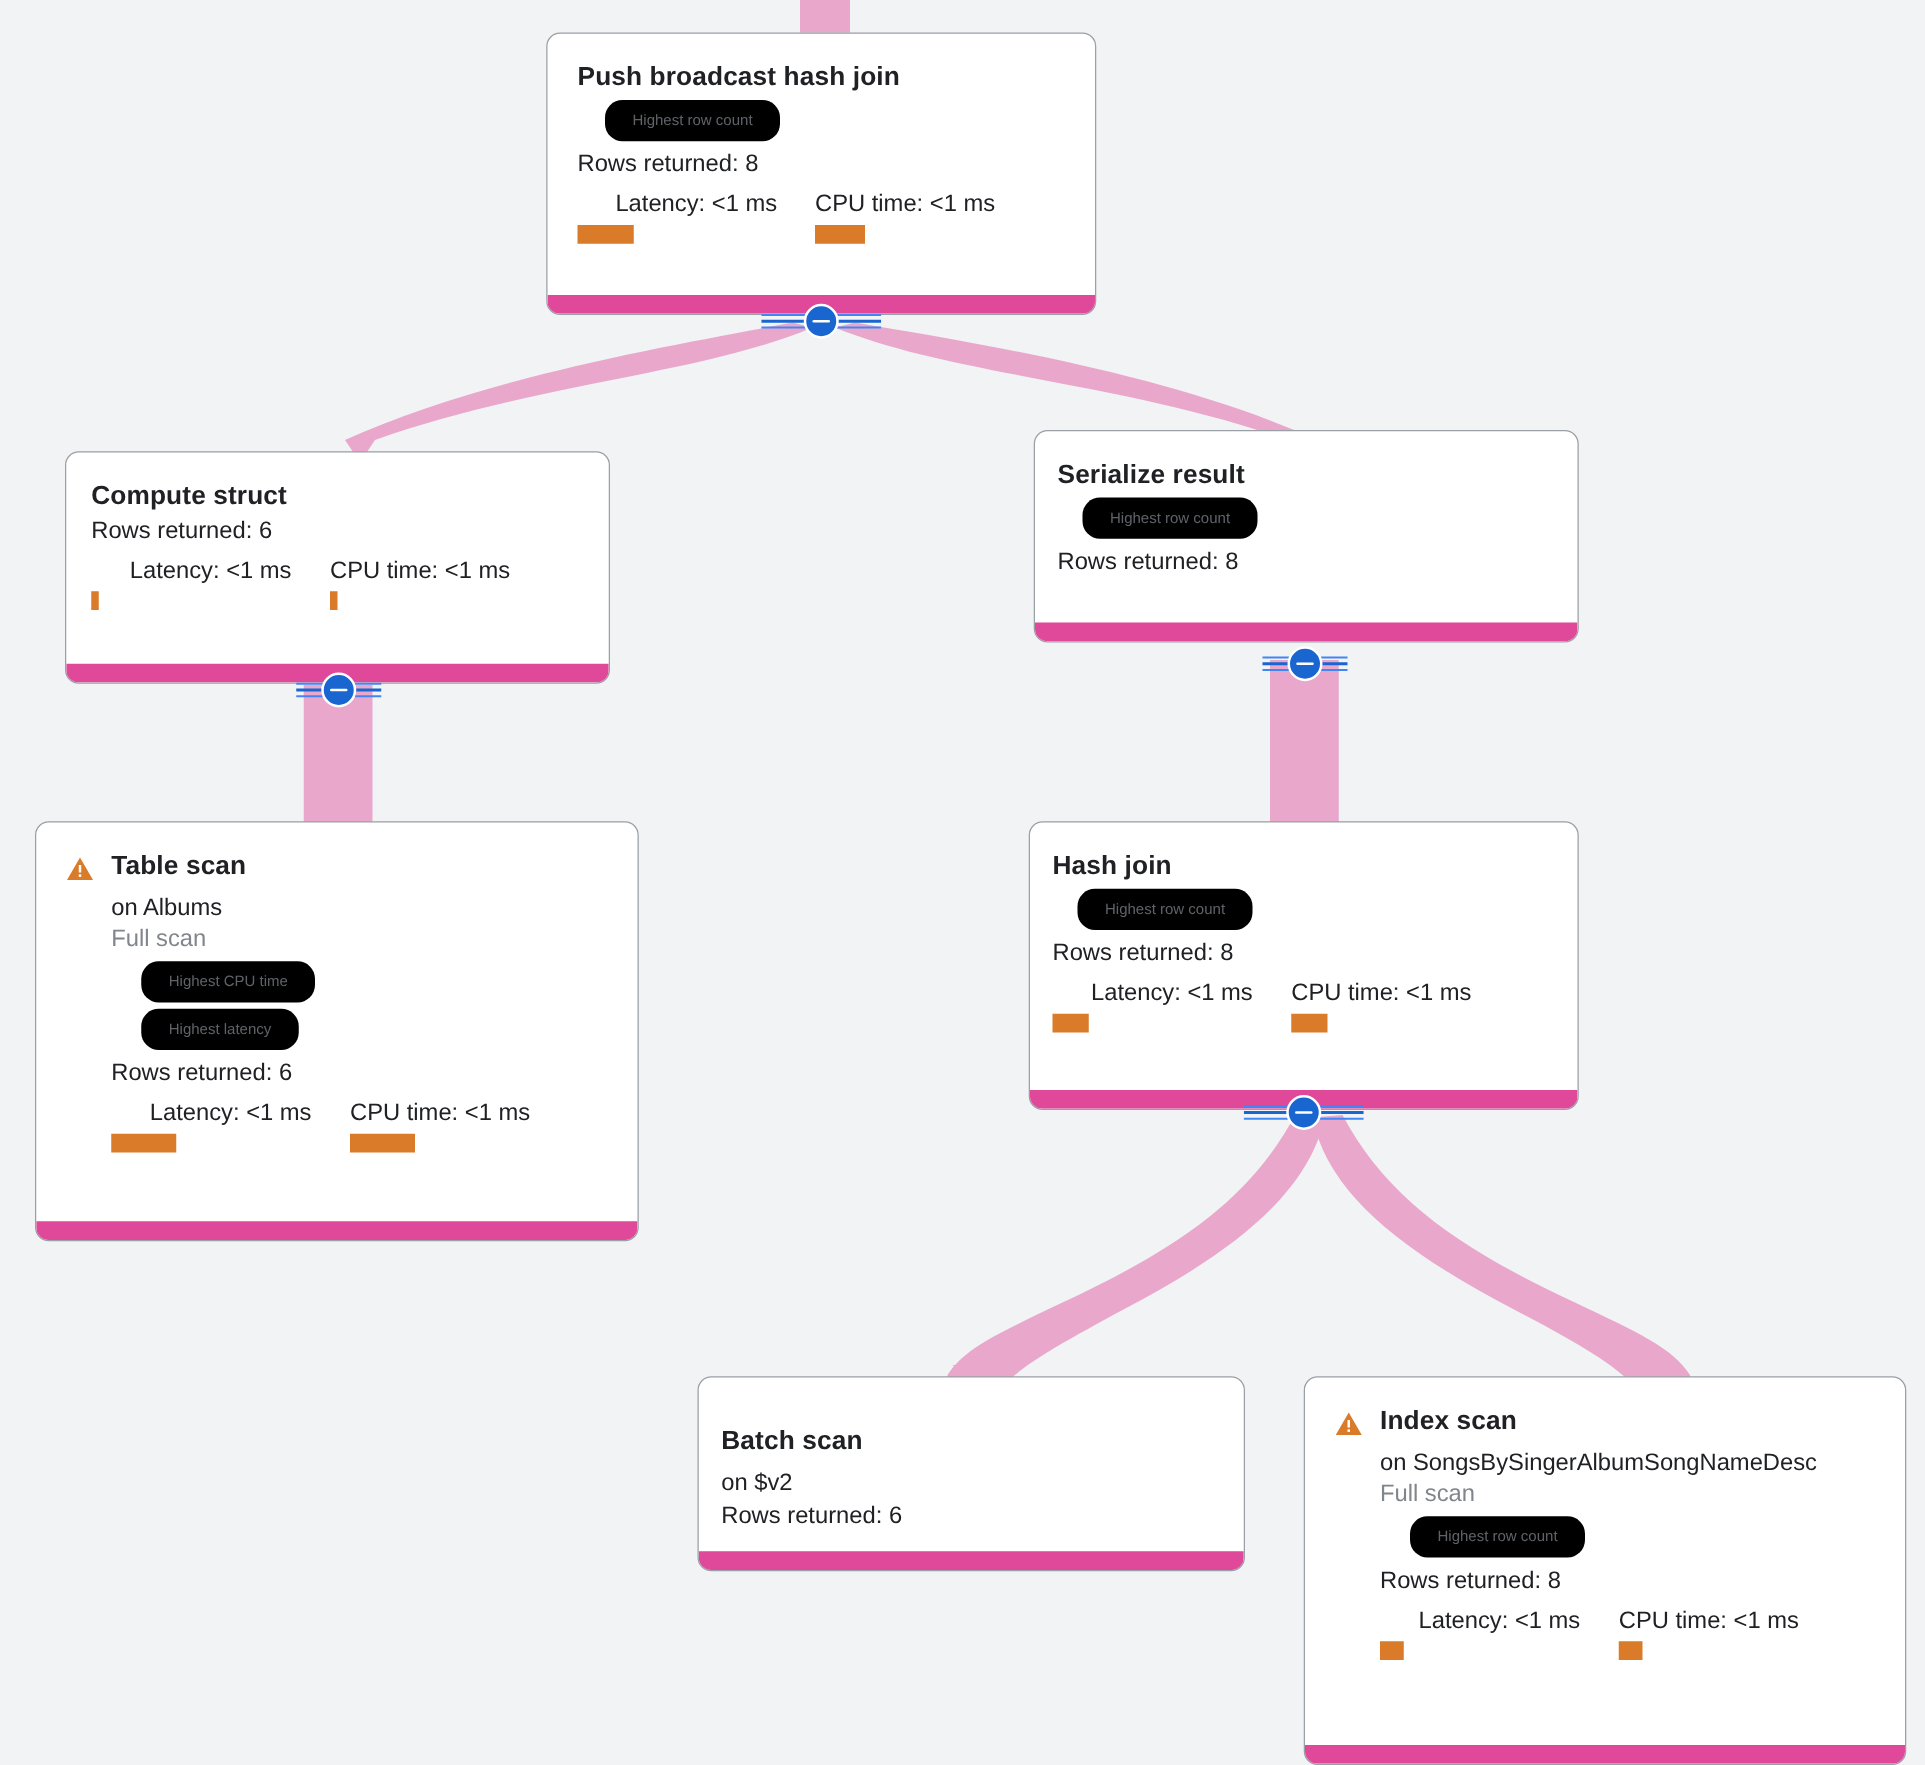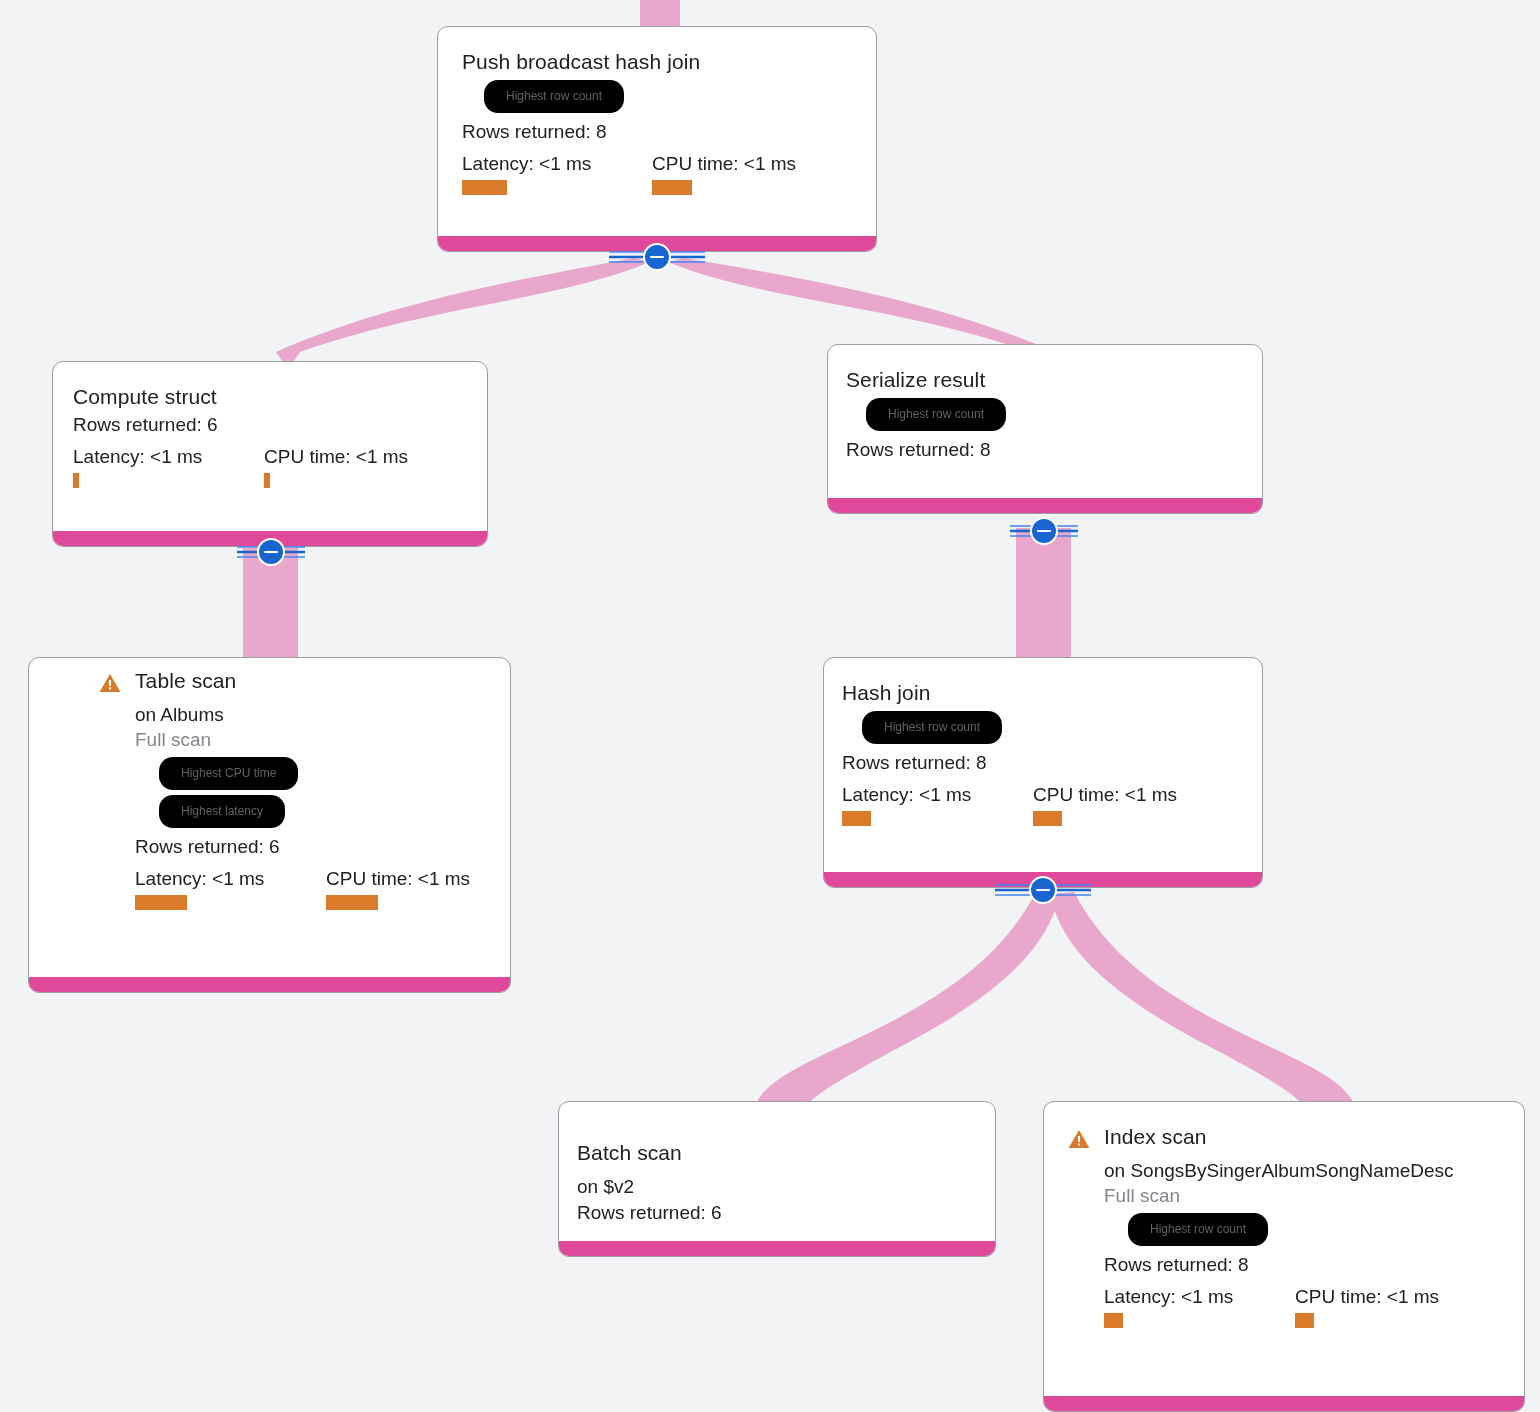--- a/index.html
+++ b/index.html
@@ -27,38 +27,38 @@
     position:absolute;left:0;right:0;bottom:0;
     height:15px;background:#E0489A;
   }
   .title-row{display:flex;align-items:flex-start;}
   .warn-icon{
     width:22px;height:20px;flex:0 0 22px;margin-top:5px;margin-right:14px;
     position:relative;
   }
   .warn-icon svg{display:block;}
   .node-title{
-    font-size:21px;color:#202124;font-weight:400;
+    font-size:21px;color:#202124;font-weight:700;
     line-height:26px;letter-spacing:0.1px;
   }
   .sub-line{font-size:19px;color:#202124;line-height:25px;}
   .sub-muted{font-size:19px;color:#80868B;line-height:25px;}
   .chip{
     display:inline-block;
     background:#000000;
     color:#5F6368;
     border-radius:14px;
     font-size:12px;
     line-height:21px;
     padding:6px 22px;
     margin:5px 0 0 0;
   }
   .chip-wrap{display:block;}
   .rows-line{font-size:19px;color:#202124;line-height:26px;margin-top:6px;}
-  .metrics{display:flex;margin-top:7px;}
+  .metrics{display:flex;margin-top:7px;text-align:center;}
   .metric{display:flex;flex-direction:column;}
   .metric-label{font-size:19px;color:#202124;line-height:24px;white-space:nowrap;}
   .metric-bar{height:15px;background:#D97B29;margin-top:4px;}
 
   .connector{
     position:absolute;
     width:96px;height:28px;
     z-index:9;
     display:flex;align-items:center;justify-content:center;
   }
@@ -217,21 +217,21 @@
         <line x1="14" y1="19" x2="82" y2="19"></line>
       </g>
       <line x1="14" y1="14" x2="82" y2="14" stroke="#1A66D0" stroke-width="2.4"></line>
     </svg>
     <div class="conn-btn">
         <span class="minus"></span>
       </div>
   </div>
 
   <div class="node" style="left:28px;top:657px;width:483px;height:336px;">
-    <div class="node-body" style="padding:10px 24px 0 24px;margin-left:46px;">
+    <div class="node-body" style="padding:22px 24px 0 24px;">
       <div class="title-row">
         <span class="warn-icon">
           <svg width="22" height="20" viewBox="0 0 22 20" xmlns="http://www.w3.org/2000/svg">
             <path d="M11 1 L21.4 19 L0.6 19 Z" fill="#D97B29"></path>
             <rect x="10" y="7" width="2" height="6" fill="#FFFFFF"></rect>
             <rect x="10" y="14.5" width="2" height="2" fill="#FFFFFF"></rect>
           </svg>
         </span>
         <div style="flex:1;">
           <div class="node-title">Table scan</div>

